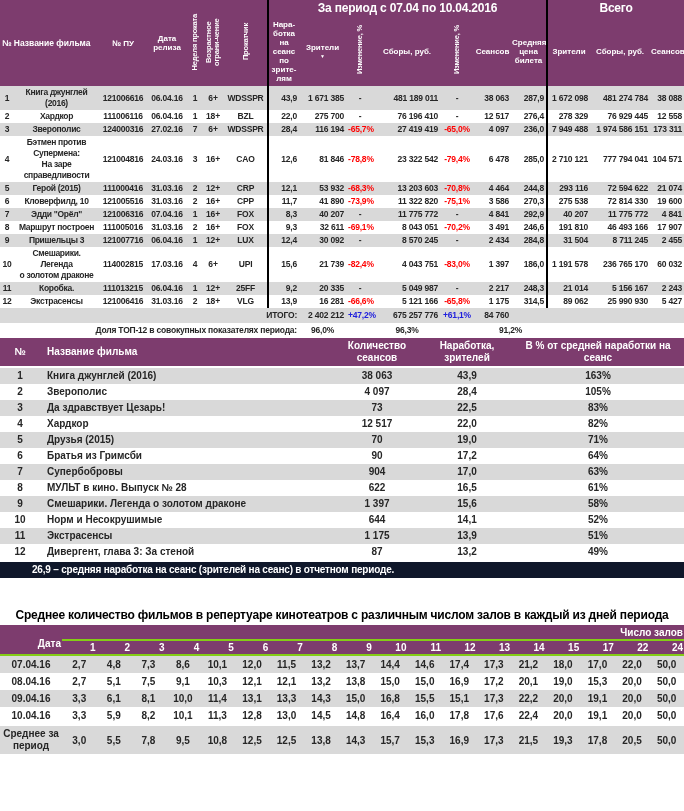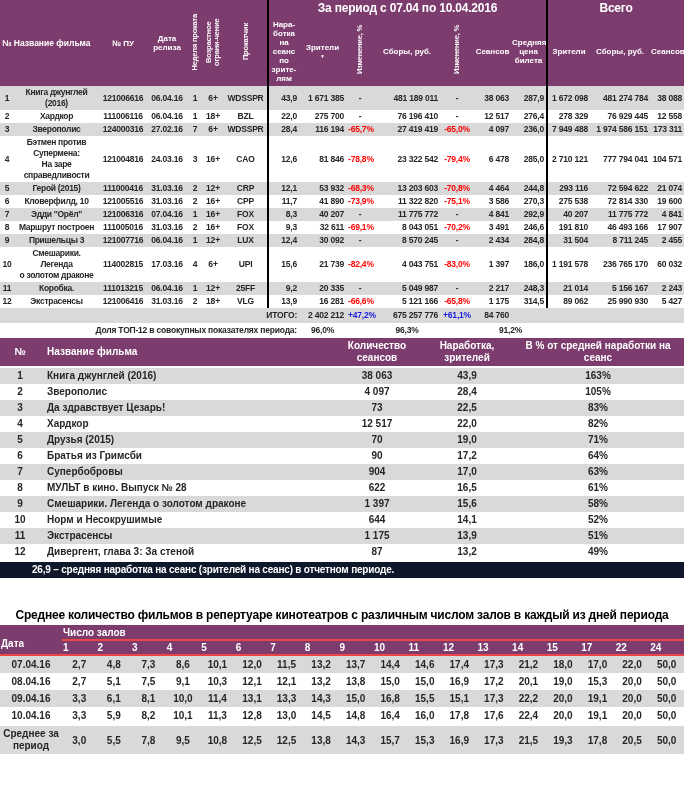--- a/index.html
+++ b/index.html
@@ -42,21 +42,21 @@
   .t2 th { font-size:10px; line-height:12px; padding:2px 1px; border-bottom:2px solid #fff; vertical-align:middle; }
   .t2 th.al { text-align:left; padding-left:7px; }
   .t2 td { font-size:10px; line-height:12px; padding:2px 1px; white-space:nowrap; }
   .t2 td.al { padding-left:7px; }
   .t2-footer {
     background:#0f172a; color:#fff; font-size:10px; line-height:16px; height:16px;
     padding-left:32px; margin-top:2px; letter-spacing:-0.2px;
   }
 
   
-  .t3 th { font-size:10px; padding:1px; border-bottom:2px solid #ef4444; text-align:left; vertical-align:middle; }
+  .t3 th { font-size:10px; padding:1px; border-bottom:2px solid #84cc16; text-align:right; vertical-align:middle; }
   .t3 th.date-h { vertical-align:bottom; padding-bottom:5px; }
   .t3 .halls-title { height:15px; }
   .t3 td { font-size:10px; line-height:13px; padding:2px 0; text-align:center; white-space:nowrap; }
   .t3 td.datec { line-height:12px; white-space:normal; }
   .t3 tr.avg td { border-top:2px solid #fff; }
 </style>
 </head>
 <body>
 
 <div class="page">

